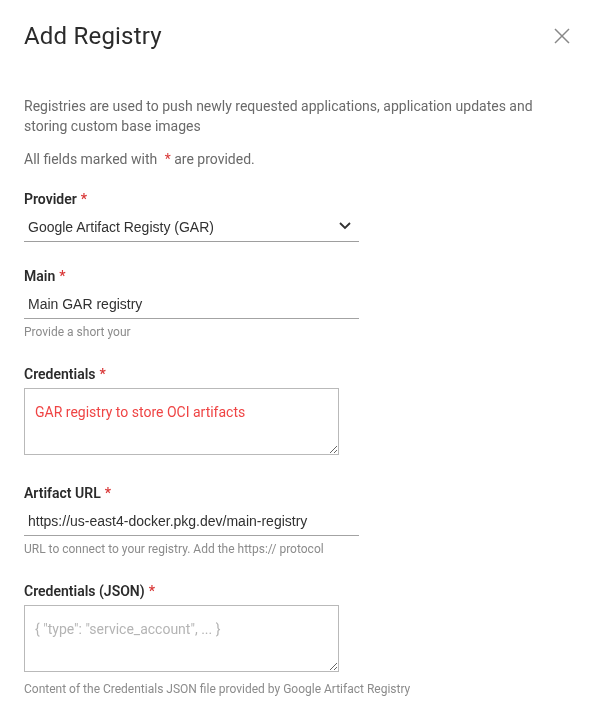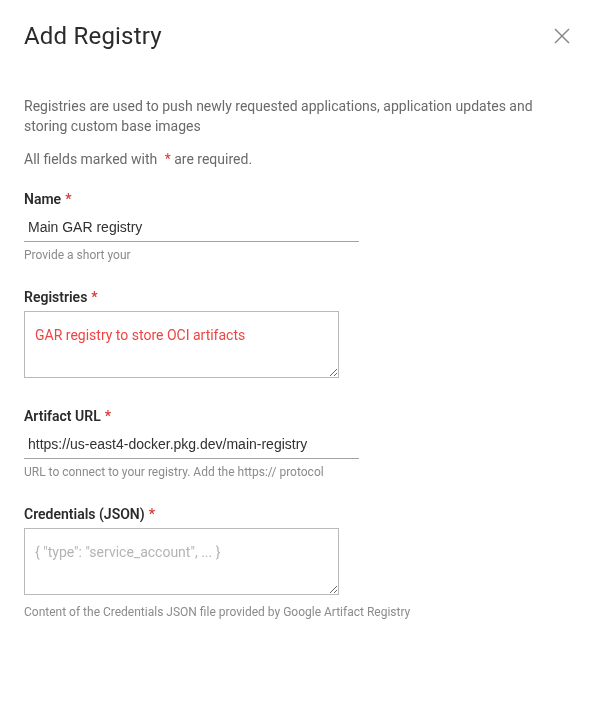--- a/index.html
+++ b/index.html
@@ -143,35 +143,48 @@
     </button>
   </div>
 
   <div class="scroll-area">
 
     <p class="intro">Registries are used to push newly requested applications, application updates and storing custom base images</p>
 
     <p class="required-note">
       <span>All fields marked with</span>
       <span class="asterisk">*</span>
-      <span>are required.</span>
+      <span>are provided.</span>
     </p>
 
-
-    <div class="field">
-      <label class="field-label">
-        <span>Name</span><span class="asterisk">*</span>
+    <div class="field">
+      <label class="field-label">
+        <span>Provider</span><span class="asterisk">*</span>
+      </label>
+      <div class="select-wrap">
+        <button type="button" class="select-display">Google Artifact Registy (GAR)</button>
+        <span class="chevron">
+          <svg width="16" height="16" viewBox="0 0 16 16">
+              <polyline points="3,6 8,11 13,6" fill="none" stroke="#313131" stroke-width="1.8"></polyline>
+            </svg>
+        </span>
+      </div>
+    </div>
+
+    <div class="field">
+      <label class="field-label">
+        <span>Main</span><span class="asterisk">*</span>
       </label>
       <input type="text" class="text-input" value="Main GAR registry" style="">
       <div class="helper">Provide a short your</div>
     </div>
 
     <div class="field">
       <label class="field-label">
-        <span>Registries</span><span class="asterisk">*</span>
+        <span>Credentials</span><span class="asterisk">*</span>
       </label>
       <textarea class="textarea-box" style="">GAR registry to store OCI artifacts</textarea>
     </div>
 
     <div class="field">
       <label class="field-label">
         <span>Artifact URL</span><span class="asterisk">*</span>
       </label>
       <input type="text" class="text-input" value="https://us-east4-docker.pkg.dev/main-registry" style="">
       <div class="helper">URL to connect to your registry. Add the https:// protocol</div>

